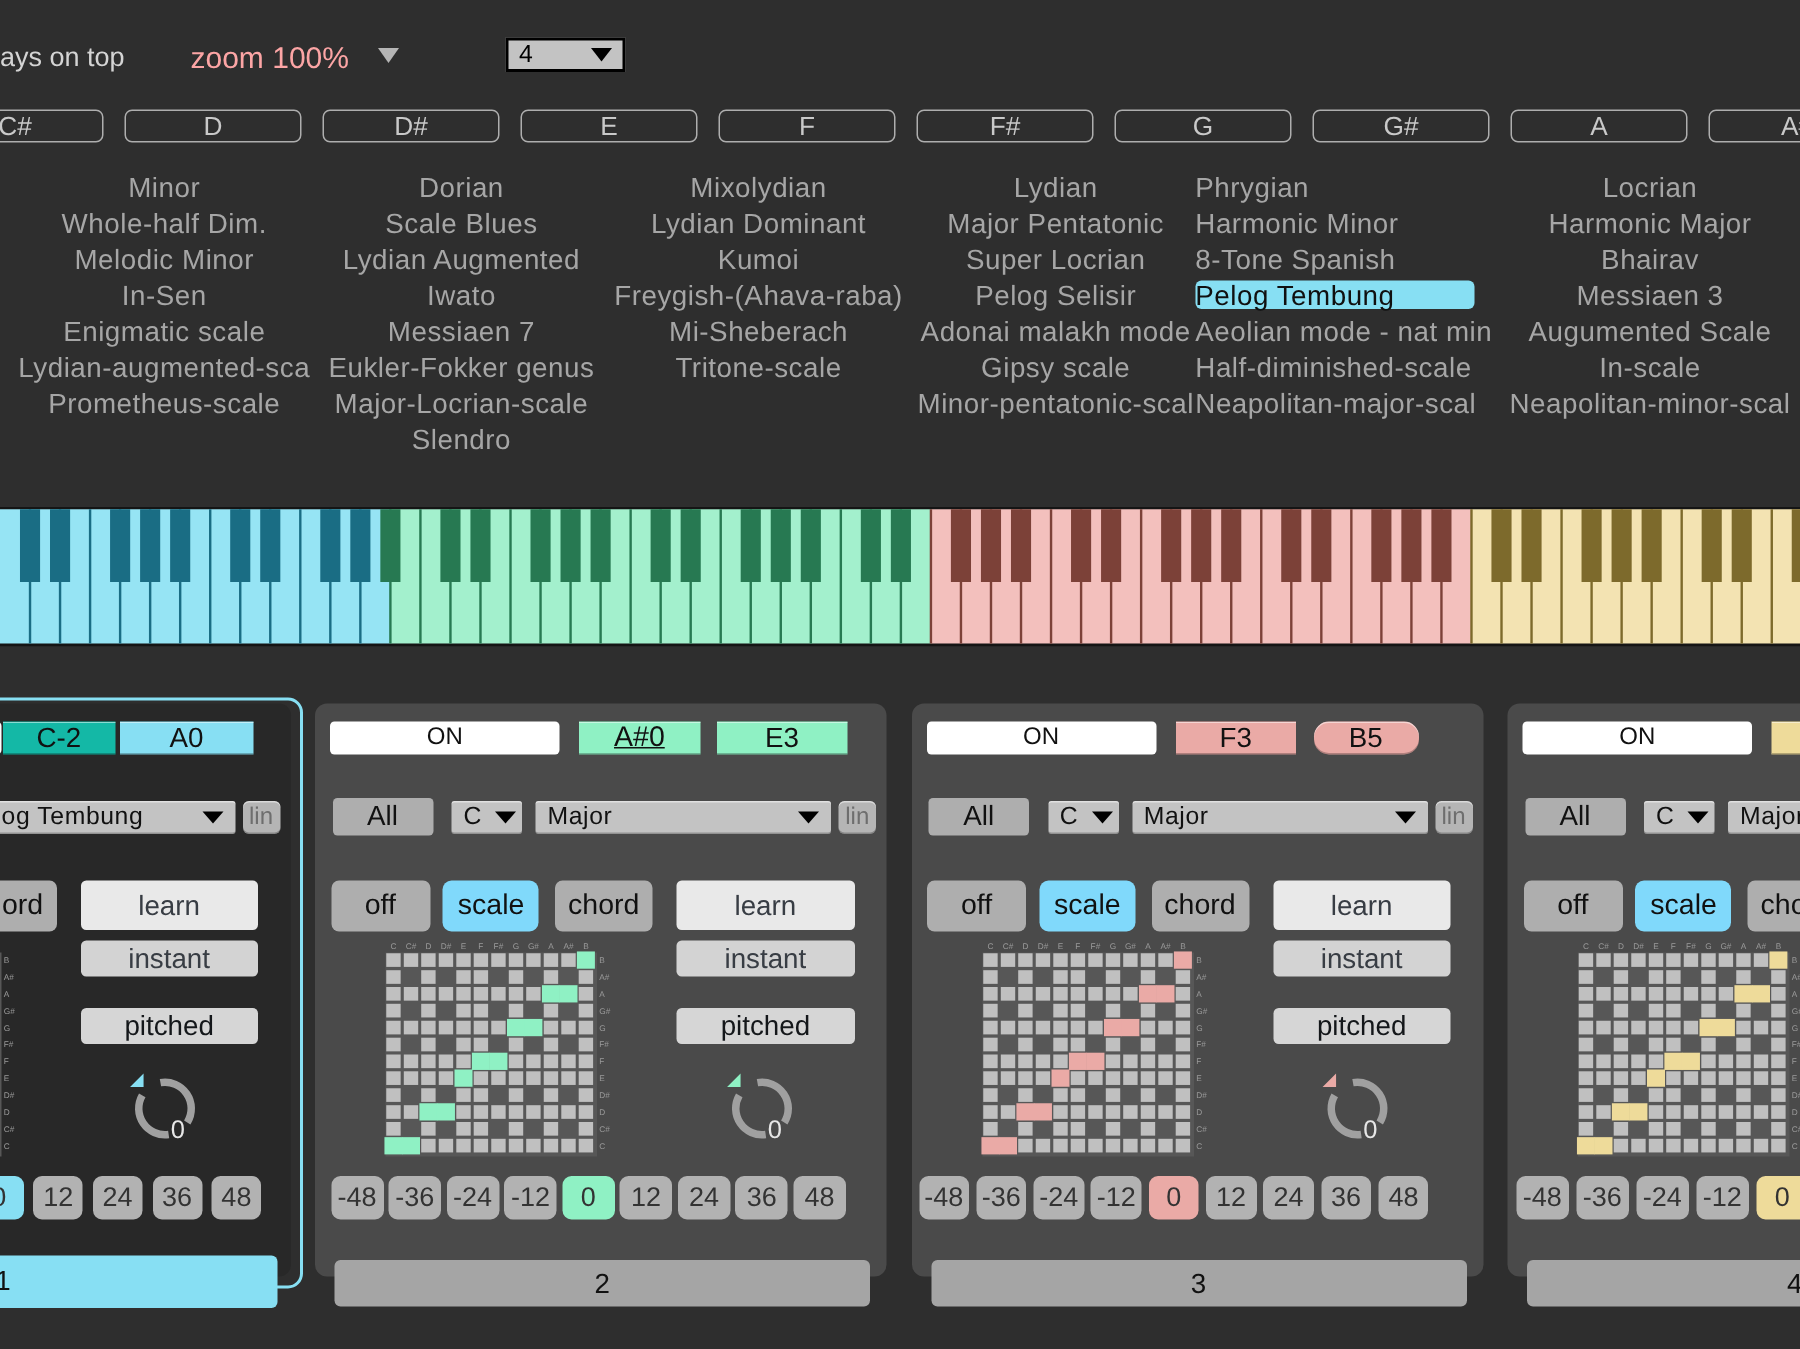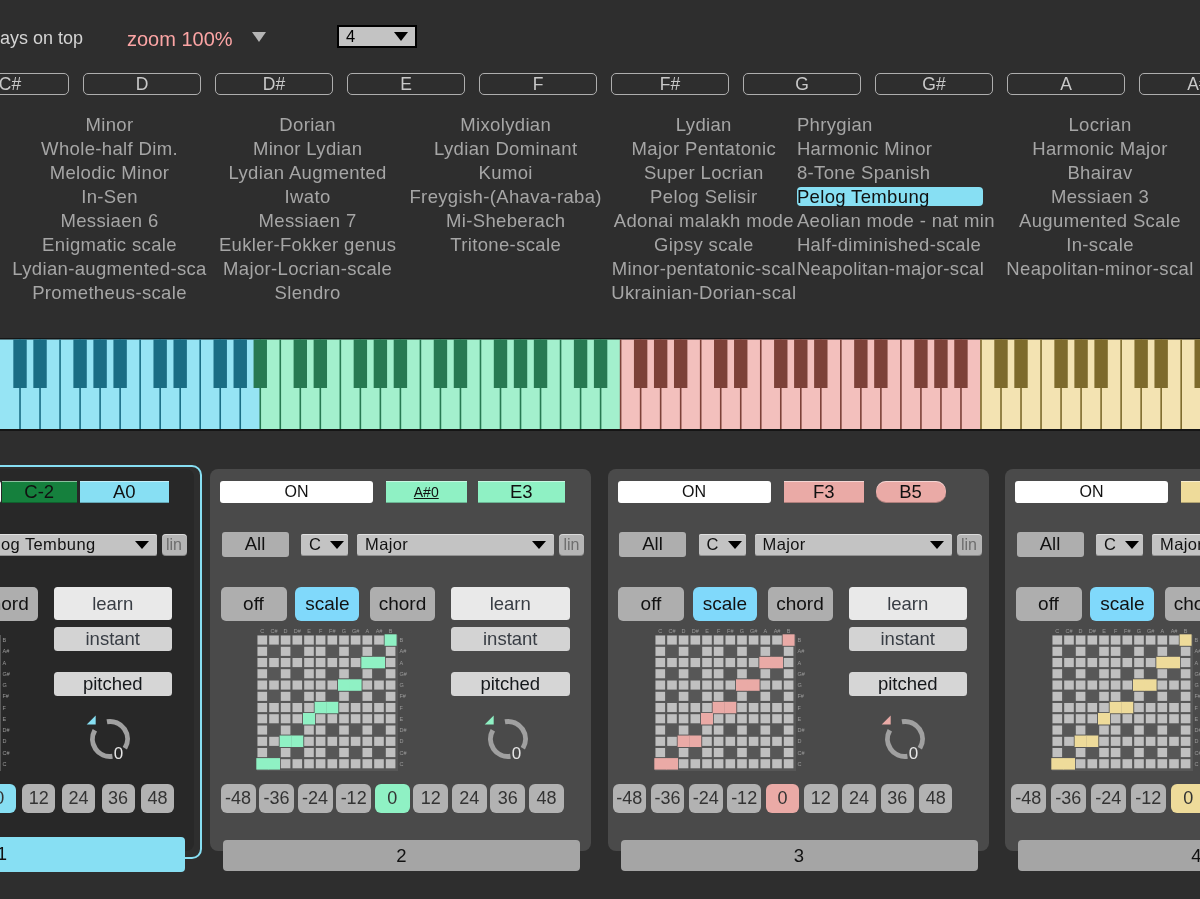--- a/index.html
+++ b/index.html
@@ -22,28 +22,27 @@
 <div class="btn" style="left:611px;top:73px;width:118px;height:22px;box-sizing:border-box;border:1.8px solid #aeaeae;border-radius:5px;background:transparent;color:#c9c9c9;font-size:17.5px;">F#</div>
 <div class="btn" style="left:743px;top:73px;width:118px;height:22px;box-sizing:border-box;border:1.8px solid #aeaeae;border-radius:5px;background:transparent;color:#c9c9c9;font-size:17.5px;">G</div>
 <div class="btn" style="left:875px;top:73px;width:118px;height:22px;box-sizing:border-box;border:1.8px solid #aeaeae;border-radius:5px;background:transparent;color:#c9c9c9;font-size:17.5px;">G#</div>
 <div class="btn" style="left:1007px;top:73px;width:118px;height:22px;box-sizing:border-box;border:1.8px solid #aeaeae;border-radius:5px;background:transparent;color:#c9c9c9;font-size:17.5px;">A</div>
 <div class="btn" style="left:1139px;top:73px;width:118px;height:22px;box-sizing:border-box;border:1.8px solid #aeaeae;border-radius:5px;background:transparent;color:#c9c9c9;font-size:17.5px;">A#</div>
 <div class="abs" style="left:4.5px;top:112.5px;width:210px;text-align:center;font-size:18.5px;letter-spacing:0.35px;line-height:24px;color:#a6a6a6;white-space:nowrap;">
     <div>Minor</div>
     <div>Whole-half Dim.</div>
     <div>Melodic Minor</div>
     <div>In-Sen</div>
-    <div>Messiaen 6</div>
     <div>Enigmatic scale</div>
     <div>Lydian-augmented-sca</div>
     <div>Prometheus-scale</div>
   </div>
 <div class="abs" style="left:202.6px;top:112.5px;width:210px;text-align:center;font-size:18.5px;letter-spacing:0.35px;line-height:24px;color:#a6a6a6;white-space:nowrap;">
     <div>Dorian</div>
-    <div>Minor Lydian</div>
+    <div>Scale Blues</div>
     <div>Lydian Augmented</div>
     <div>Iwato</div>
     <div>Messiaen 7</div>
     <div>Eukler-Fokker genus</div>
     <div>Major-Locrian-scale</div>
     <div>Slendro</div>
   </div>
 <div class="abs" style="left:400.7px;top:112.5px;width:210px;text-align:center;font-size:18.5px;letter-spacing:0.35px;line-height:24px;color:#a6a6a6;white-space:nowrap;">
     <div>Mixolydian</div>
     <div>Lydian Dominant</div>
@@ -53,21 +52,20 @@
     <div>Tritone-scale</div>
   </div>
 <div class="abs" style="left:598.8px;top:112.5px;width:210px;text-align:center;font-size:18.5px;letter-spacing:0.35px;line-height:24px;color:#a6a6a6;white-space:nowrap;">
     <div>Lydian</div>
     <div>Major Pentatonic</div>
     <div>Super Locrian</div>
     <div>Pelog Selisir</div>
     <div>Adonai malakh mode</div>
     <div>Gipsy scale</div>
     <div>Minor-pentatonic-scal</div>
-    <div>Ukrainian-Dorian-scal</div>
   </div>
 <div class="abs" style="left:796.9px;top:112.5px;width:210px;text-align:left;font-size:18.5px;letter-spacing:0.35px;line-height:24px;color:#a6a6a6;white-space:nowrap;">
     <div>Phrygian</div>
     <div>Harmonic Minor</div>
     <div>8-Tone Spanish</div>
     <div><span style="display:inline-block;width:186px;height:19px;line-height:19.5px;background:#87dff3;color:#101010;border-radius:4px;">Pelog Tembung</span></div>
     <div>Aeolian mode - nat min</div>
     <div>Half-diminished-scale</div>
     <div>Neapolitan-major-scal</div>
   </div>
@@ -185,21 +183,21 @@
     <rect x="1054.36" y="1.5" width="13.4" height="48.5" fill="#7d6a2c"></rect>
     <rect x="1074.38" y="1.5" width="13.4" height="48.5" fill="#7d6a2c"></rect>
     <rect x="1094.40" y="1.5" width="13.4" height="48.5" fill="#7d6a2c"></rect>
     <rect x="1134.44" y="1.5" width="13.4" height="48.5" fill="#7d6a2c"></rect>
     <rect x="1154.46" y="1.5" width="13.4" height="48.5" fill="#7d6a2c"></rect>
     <rect x="1194.50" y="1.5" width="13.4" height="48.5" fill="#7d6a2c"></rect>
   </svg>
 <div class="abs" style="left:-196px;top:464.5px;width:394px;height:390px;border:2.5px solid #87dff3;border-radius:10px;"></div>
 <div class="abs" style="left:-187.5px;top:469px;width:381px;height:382px;background:#282828;border-radius:8px;"></div>
 <div class="btn" style="left:-177.5px;top:481px;width:178.5px;height:22px;background:#fff;border-radius:3px;font-size:16px;">ON</div>
-<div class="btn" style="left:2.0px;top:481px;width:74.5px;height:22px;background:#15803d;font-size:18.5px;box-shadow: inset 0 1px 0 rgba(255,255,255,.5), inset 0 -1px 0 rgba(0,0,0,.25);">C-2</div>
+<div class="btn" style="left:2.0px;top:481px;width:74.5px;height:22px;background:#14b8a6;font-size:18.5px;box-shadow: inset 0 1px 0 rgba(255,255,255,.5), inset 0 -1px 0 rgba(0,0,0,.25);">C-2</div>
 <div class="btn" style="left:80.0px;top:481px;width:88.5px;height:22px;background:#87dff3;font-size:18.5px;box-shadow: inset 0 1px 0 rgba(255,255,255,.5), inset 0 -1px 0 rgba(0,0,0,.25);">A0</div>
 
 <div class="btn" style="left:-40.5px;top:533.5px;width:197px;height:22.5px;background:#c3c3c3;border-radius:2px;font-size:16.5px;letter-spacing:0.4px;justify-content:flex-start;padding-left:16.5px;box-sizing:border-box;box-shadow: inset 0 1px 0 rgba(255,255,255,.5), inset 0 -1px 0 rgba(0,0,0,.25);">Pelog Tembung</div>
 <div class="abs" style="left:134.5px;top:540.5px;width:0;height:0;border-left:7px solid transparent;border-right:7px solid transparent;border-top:8.5px solid #000;"></div>
 <div class="btn" style="left:161.5px;top:533.5px;width:25px;height:22.5px;background:#b5b5b5;border-radius:4px;font-size:16px;color:#6e6e6e;box-shadow: inset 0 1px 0 rgba(255,255,255,.5), inset 0 -1px 0 rgba(0,0,0,.25);">lin</div>
 
 <div class="btn" style="left:-27.5px;top:587px;width:65px;height:34px;background:#aeaeae;border-radius:5px;font-size:19px;">chord</div>
 <div class="btn" style="left:53.5px;top:587px;width:118.5px;height:33px;background:#e9e9e9;border-radius:3.5px;font-size:18.5px;color:#383d44;">learn</div>
 <div class="btn" style="left:53.5px;top:627.2px;width:118.5px;height:23.5px;background:#d3d3d3;border-radius:3.5px;font-size:18.5px;color:#383d44;">instant</div>
 <div class="btn" style="left:53.5px;top:671.5px;width:118.5px;height:24px;background:#d6d6d6;border-radius:3.5px;font-size:18.5px;color:#14171a;">pitched</div>
@@ -369,21 +367,21 @@
 </svg>
 
 <div class="btn" style="left:-17.299999999999983px;top:784px;width:33px;height:29px;background:#87dff3;border-radius:6px;font-size:18px;color:#333;">0</div>
 <div class="btn" style="left:22.30000000000001px;top:784px;width:33px;height:29px;background:#b2b2b2;border-radius:6px;font-size:18px;color:#333;">12</div>
 <div class="btn" style="left:61.900000000000034px;top:784px;width:33px;height:29px;background:#b2b2b2;border-radius:6px;font-size:18px;color:#333;">24</div>
 <div class="btn" style="left:101.5px;top:784px;width:33px;height:29px;background:#b2b2b2;border-radius:6px;font-size:18px;color:#333;">36</div>
 <div class="btn" style="left:141.10000000000002px;top:784px;width:33px;height:29px;background:#b2b2b2;border-radius:6px;font-size:18px;color:#333;">48</div>
 <div class="btn" style="left:-180.5px;top:836.5px;width:365px;height:35.5px;background:#87dff3;border-radius:4px;font-size:18.5px;">1</div>
 <div class="abs" style="left:210.0px;top:469px;width:381px;height:382px;background:#4a4a4a;border-radius:8px;"></div>
 <div class="btn" style="left:220.0px;top:481px;width:153px;height:22px;background:#fff;border-radius:3px;font-size:16px;">ON</div>
-<div class="btn" style="left:386.0px;top:481px;width:80.5px;height:22px;background:#8ff1c4;font-size:14px;box-shadow: inset 0 1px 0 rgba(255,255,255,.5), inset 0 -1px 0 rgba(0,0,0,.25); text-decoration: underline;">A#0</div>
+<div class="btn" style="left:386.0px;top:481px;width:80.5px;height:22px;background:#8ff1c4;font-size:19px;box-shadow: inset 0 1px 0 rgba(255,255,255,.5), inset 0 -1px 0 rgba(0,0,0,.25); text-decoration: underline;">A#0</div>
 <div class="btn" style="left:478.0px;top:481px;width:86.5px;height:22px;background:#8ff1c4;font-size:18.5px;box-shadow: inset 0 1px 0 rgba(255,255,255,.5), inset 0 -1px 0 rgba(0,0,0,.25);">E3</div>
 <div class="btn" style="left:221.5px;top:532px;width:67px;height:24.5px;background:#aeaeae;border-radius:3px;font-size:18.5px;">All</div>
 <div class="btn" style="left:301.0px;top:533.5px;width:47px;height:22.5px;background:#c3c3c3;border-radius:2px;font-size:16.5px;justify-content:flex-start;padding-left:8px;box-sizing:border-box;box-shadow: inset 0 1px 0 rgba(255,255,255,.5), inset 0 -1px 0 rgba(0,0,0,.25);">C</div>
 <div class="abs" style="left:330.0px;top:540.5px;width:0;height:0;border-left:7px solid transparent;border-right:7px solid transparent;border-top:8.5px solid #000;"></div>
 <div class="btn" style="left:357.0px;top:533.5px;width:197px;height:22.5px;background:#c3c3c3;border-radius:2px;font-size:16.5px;letter-spacing:0.4px;justify-content:flex-start;padding-left:8px;box-sizing:border-box;box-shadow: inset 0 1px 0 rgba(255,255,255,.5), inset 0 -1px 0 rgba(0,0,0,.25);">Major</div>
 <div class="abs" style="left:532.0px;top:540.5px;width:0;height:0;border-left:7px solid transparent;border-right:7px solid transparent;border-top:8.5px solid #000;"></div>
 <div class="btn" style="left:559.0px;top:533.5px;width:25px;height:22.5px;background:#b5b5b5;border-radius:4px;font-size:16px;color:#6e6e6e;box-shadow: inset 0 1px 0 rgba(255,255,255,.5), inset 0 -1px 0 rgba(0,0,0,.25);">lin</div>
 <div class="btn" style="left:220.5px;top:587px;width:66px;height:34px;background:#aeaeae;border-radius:5px;font-size:19px;">off</div>
 <div class="btn" style="left:295.3px;top:587px;width:64.2px;height:34px;background:#80d9fb;border-radius:6px;font-size:19px;">scale</div>
 <div class="btn" style="left:370.0px;top:587px;width:65px;height:34px;background:#aeaeae;border-radius:5px;font-size:19px;">chord</div>

